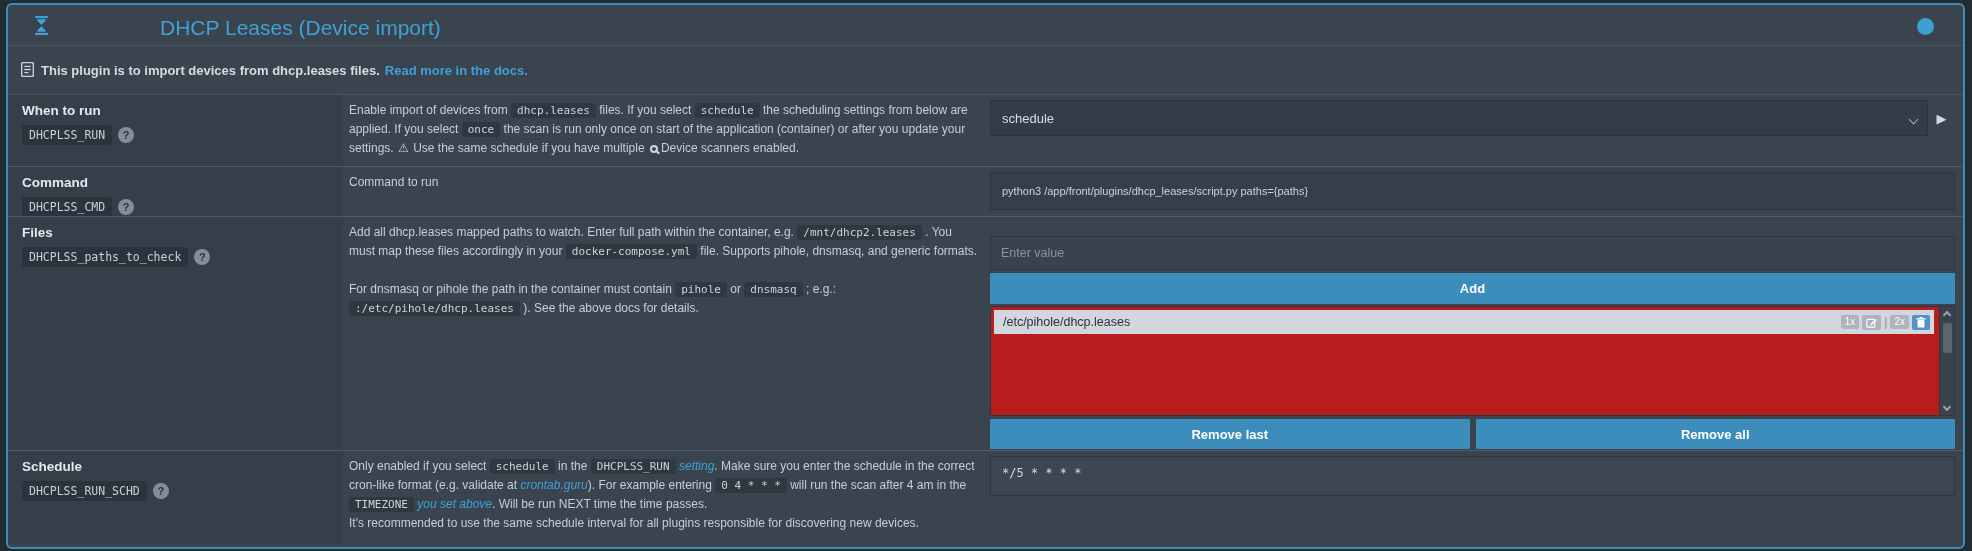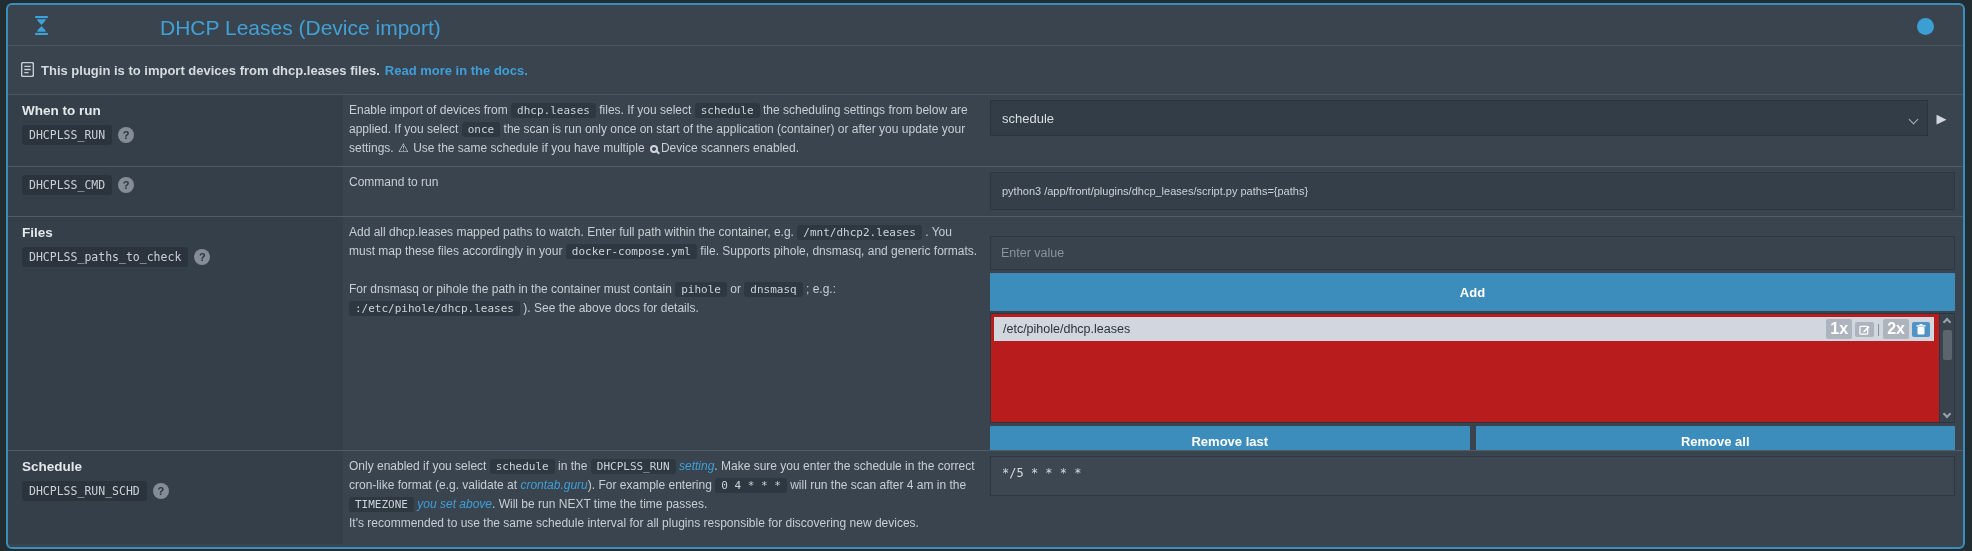--- a/index.html
+++ b/index.html
@@ -44,25 +44,25 @@
   .valrow{ display:flex; align-items:stretch; }
   .select{ flex:1; height:36px; background:#333d47; border:1px solid #2b343d; display:flex; align-items:center; padding:0 11px; color:#d9dee2; font-size:13px; position:relative; cursor:pointer;}
   .sel-chev{ position:absolute; right:10px; top:15px; width:7px; height:7px; border-right:1.5px solid #aab1b8; border-bottom:1.5px solid #aab1b8; transform:rotate(45deg); }
   .playbtn{ width:27px; display:flex; align-items:center; justify-content:center; cursor:pointer; }
   .play-ic{ color:#d2d8dd; font-size:13px; }
   .textval{ height:38px; background:#353f49; border:1px solid #2e3740; display:flex; align-items:center; padding:0 11px; font-size:11px; color:#ccd2d8; }
   .schedval{ height:40px; background:#3d4751; border:1px solid #2e3740; display:flex; align-items:flex-start; padding:9px 11px; font-family:"DejaVu Sans Mono", monospace; font-size:12px; color:#d5dade; }
   
   .f-input{ width:100%; height:34px; margin-top:14px; background:#39434d; border:1px solid #2e3740; color:#ccd2d8; padding:0 10px; font-size:12.5px; font-family:Liberation Sans, sans-serif; outline:none;}
   .f-input::placeholder{ color:#8a939c; }
-  .addbtn{ height:38px; margin-top:3px; background:#3c8dbc; color:#fff; font-weight:700; font-size:13px; display:flex; align-items:center; justify-content:center; cursor:pointer; border-radius:1px;}
+  .addbtn{ height:31px; margin-top:3px; background:#3c8dbc; color:#fff; font-weight:700; font-size:13px; display:flex; align-items:center; justify-content:center; cursor:pointer; border-radius:1px;}
   .listarea{ position:relative; height:110px; background:#b91c1c; border:1px solid #2e3740; margin-top:2px; padding:3px 20px 3px 3px; overflow:hidden;}
   .fitem{ height:24px; background:#d2d6de; color:#2b333c; font-size:12.5px; display:flex; align-items:center; padding:0 4px 0 9px; cursor:pointer;}
   .fitem .acts{ margin-left:auto; display:flex; align-items:center; gap:3px; }
-  .chip{ background:#adb4bd; border-radius:2px; font-size:16px; font-weight:700; color:#fff; padding:2px 4px; display:flex; align-items:center; cursor:pointer; line-height:1;}
+  .chip{ background:#adb4bd; border-radius:2px; font-size:10px; font-weight:400; color:#fff; padding:2px 4px; display:flex; align-items:center; cursor:pointer; line-height:1;}
   .chip.blue{ background:#4f94c4; }
   .chipsep{ color:#868d96; font-size:12px; }
   .vscroll{ position:absolute; right:0; top:0; bottom:0; width:15px; background:#39434d; border-left:1px solid #2e3740; }
   .chev{ position:absolute; left:4px; width:6px; height:6px; border-left:2px solid #9aa2aa; border-top:2px solid #9aa2aa; cursor:pointer;}
   .chev.up{ top:5px; transform:rotate(45deg); }
   .chev.dn{ bottom:5px; transform:rotate(225deg); }
   .vthumb{ position:absolute; left:3px; top:16px; width:9px; height:30px; background:#5c656e; border-radius:2px; cursor:pointer;}
   .removerow{ display:flex; gap:6px; margin-top:3px; }
   .rbtn{ flex:1; height:30px; background:#3c8dbc; color:#fff; font-weight:700; font-size:13px; display:flex; align-items:center; justify-content:center; cursor:pointer; border-radius:1px;}
 </style>
@@ -116,20 +116,21 @@
         </div>
         <div class="playbtn">
           <span class="play-ic">▶</span>
         </div>
       </div>
     </div>
   </div>
 
   <div class="row r2">
     <div class="c-name">
+      <div class="sname">Command</div>
       <div class="keyrow">
         <span class="keybadge">DHCPLSS_CMD</span>
         <span class="help">?</span>
       </div>
     </div>
     <div class="c-desc">
         <div class="para">Command to run</div>
       </div>
     <div class="c-val">
       <div class="textval">python3 /app/front/plugins/dhcp_leases/script.py paths={paths}</div>

